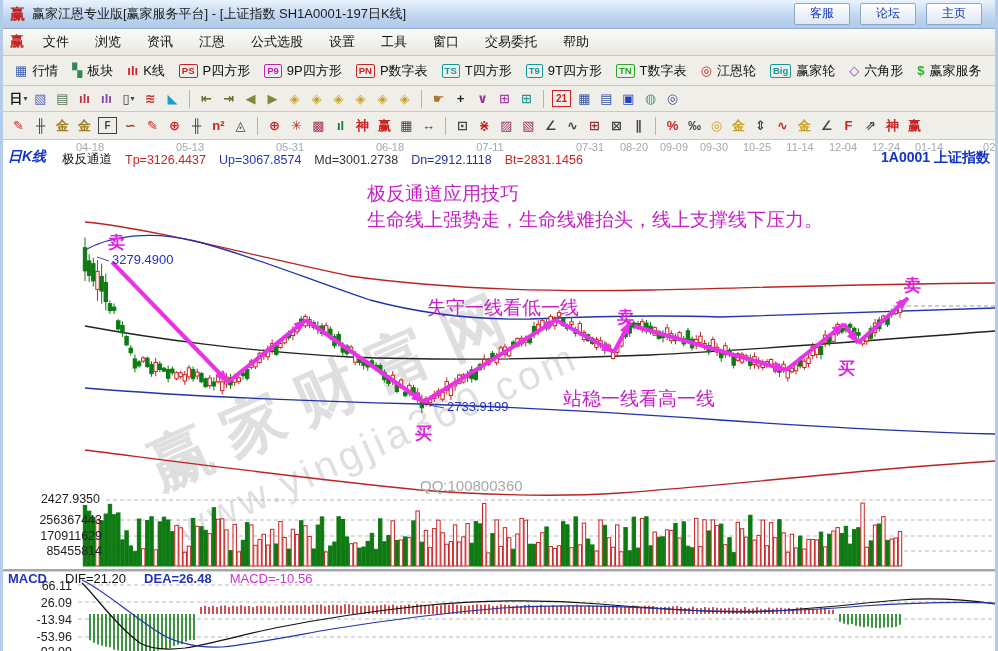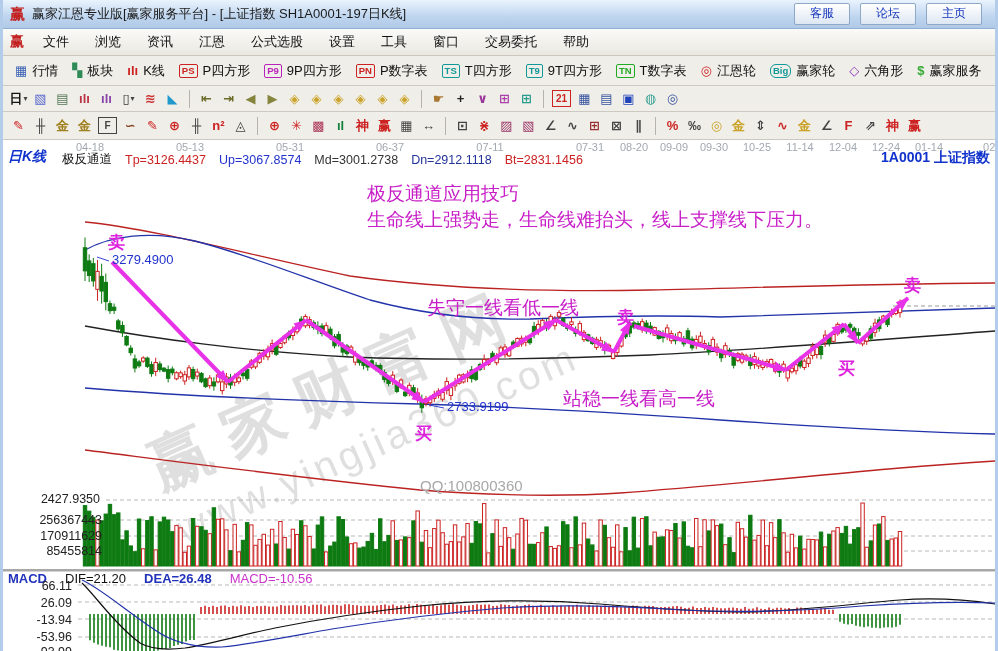--- a/index.html
+++ b/index.html
@@ -129,21 +129,21 @@
       </div>
       <div class="tb-item">
         <span class="tb-ico boxed" style="color: rgb(34, 170, 34);">TN</span>
         <span class="tb-label">T数字表</span>
       </div>
       <div class="tb-item">
         <span class="tb-ico" style="color: rgb(204, 34, 34);">◎</span>
         <span class="tb-label">江恩轮</span>
       </div>
       <div class="tb-item">
-        <span class="tb-ico boxed" style="color: rgb(17, 153, 153); border-radius: 6px;">Big</span>
+        <span class="tb-ico boxed" style="color: rgb(17, 153, 153);">Big</span>
         <span class="tb-label">赢家轮</span>
       </div>
       <div class="tb-item">
         <span class="tb-ico" style="color: rgb(136, 51, 187);">◇</span>
         <span class="tb-label">六角形</span>
       </div>
       <div class="tb-item">
         <span class="tb-ico" style="color: rgb(51, 170, 51);">$</span>
         <span class="tb-label">赢家服务</span>
       </div>
@@ -1089,21 +1089,21 @@
         <line x1="429" y1="405" x2="444" y2="408"></line>
       </g>
     </svg>
 
     <div class="overlay">
       <div class="ov pane-label" style="left:8px;top:8px;font-style:italic;">日K线</div>
       <div class="dates" id="date-row">
           <span class="date-tick" style="left: 74px;">04-18</span>
           <span class="date-tick" style="left: 174px;">05-13</span>
           <span class="date-tick" style="left: 274px;">05-31</span>
-          <span class="date-tick" style="left: 374px;">06-37</span>
+          <span class="date-tick" style="left: 374px;">06-18</span>
           <span class="date-tick" style="left: 474px;">07-11</span>
           <span class="date-tick" style="left: 574px;">07-31</span>
           <span class="date-tick" style="left: 618px;">08-20</span>
           <span class="date-tick" style="left: 658px;">09-09</span>
           <span class="date-tick" style="left: 698px;">09-30</span>
           <span class="date-tick" style="left: 741px;">10-25</span>
           <span class="date-tick" style="left: 784px;">11-14</span>
           <span class="date-tick" style="left: 827px;">12-04</span>
           <span class="date-tick" style="left: 870px;">12-24</span>
           <span class="date-tick" style="left: 913px;">01-14</span>

